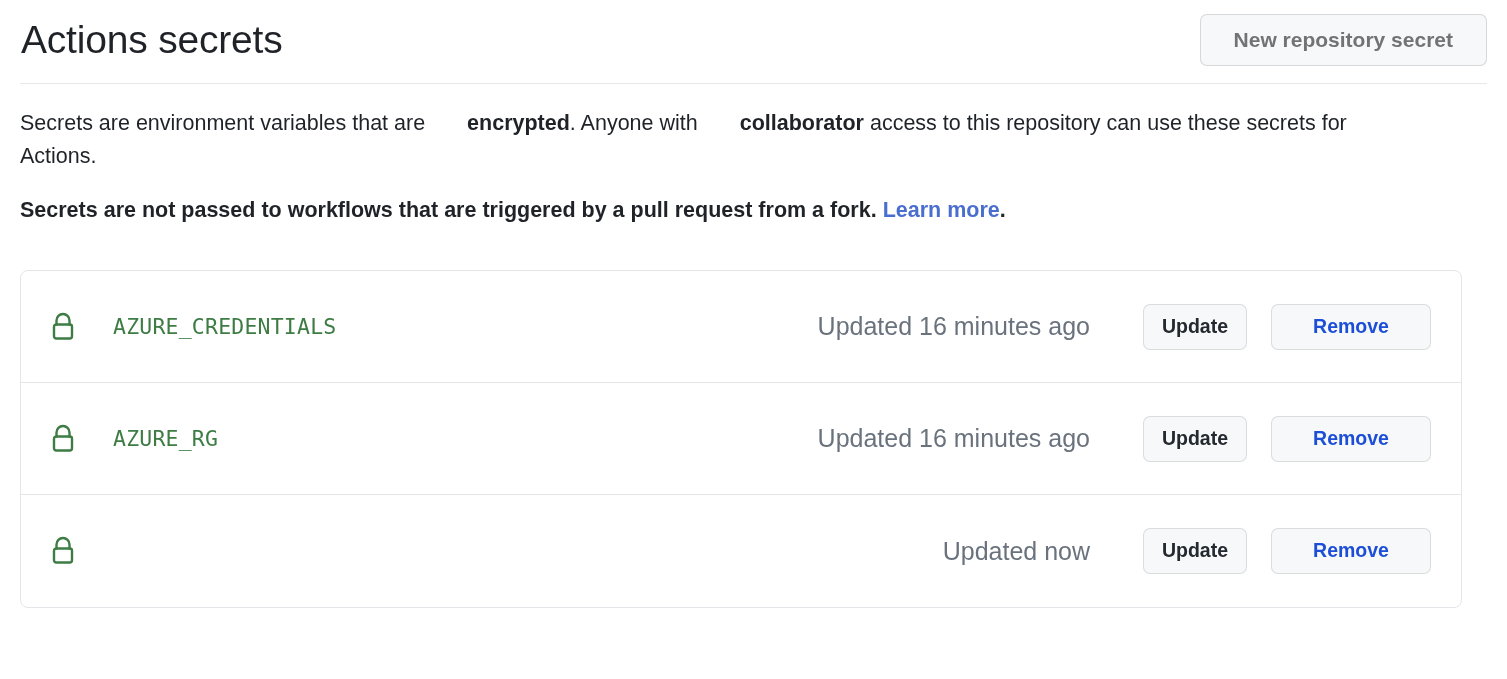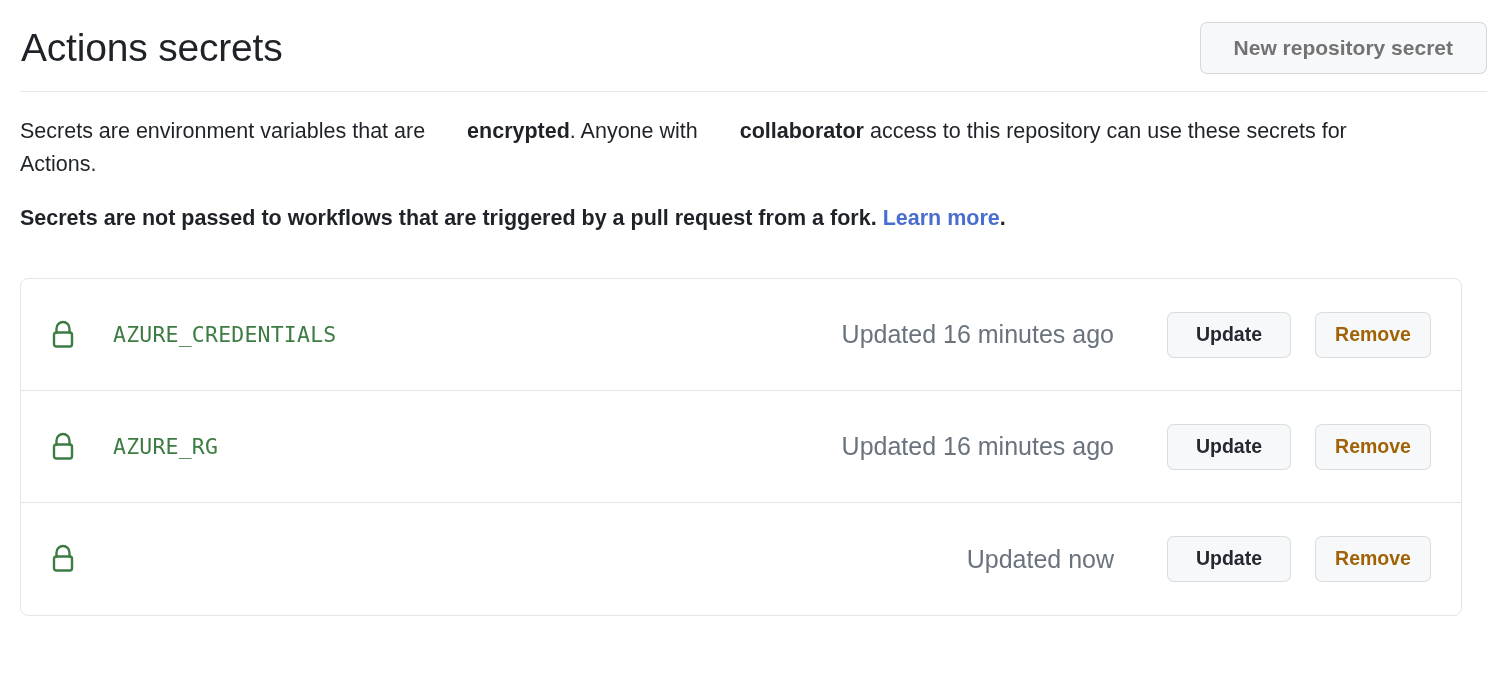--- a/index.html
+++ b/index.html
@@ -13,21 +13,21 @@
     font-family: "Liberation Sans", sans-serif;
     color: #1f2328;
     -webkit-font-smoothing: antialiased;
     overflow: hidden;
   }
   .page {
     position: relative;
     width: 1507px;
     height: 679px;
     box-sizing: border-box;
-    padding: 8px 20px;
+    padding: 0 20px;
   }
 
   
   .header {
     display: flex;
     align-items: center;
     justify-content: space-between;
     padding-top: 14px;
     padding-bottom: 17px;
     border-bottom: 1px solid #e6e8eb;
@@ -132,26 +132,26 @@
     border: 1px solid rgba(31, 35, 40, 0.13);
     border-radius: 7px;
     padding: 10px 0 11px 0;
     line-height: 1.2;
     cursor: pointer;
     text-align: center;
     white-space: nowrap;
   }
   .row-btn.update {
     color: #24292f;
-    width: 124px;
+    width: 104px;
     margin-right: 16px;
   }
   .row-btn.remove {
-    color: #a16207;
-    width: 116px;
+    color: #1d4ed8;
+    width: 160px;
   }
 </style>
 </head>
 <body>
 
 <div class="page">
 
   <div class="header">
     <h1 class="page-title">Actions secrets</h1>
     <button class="btn-new">New repository secret</button>

